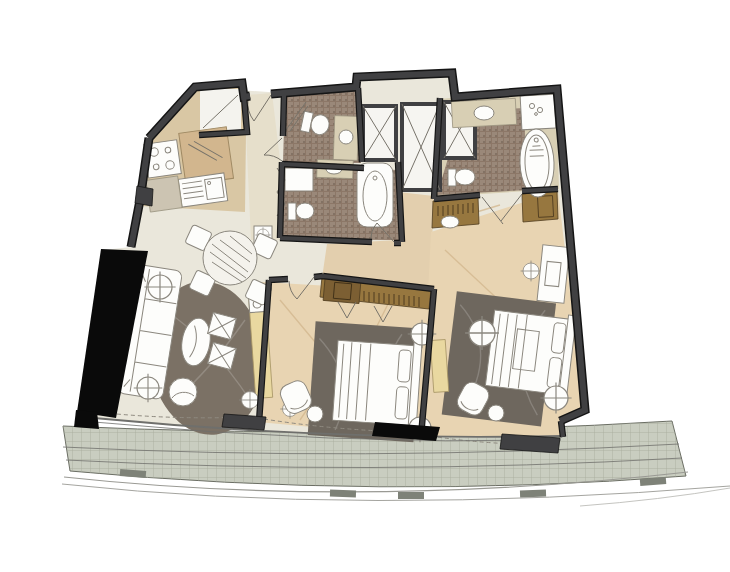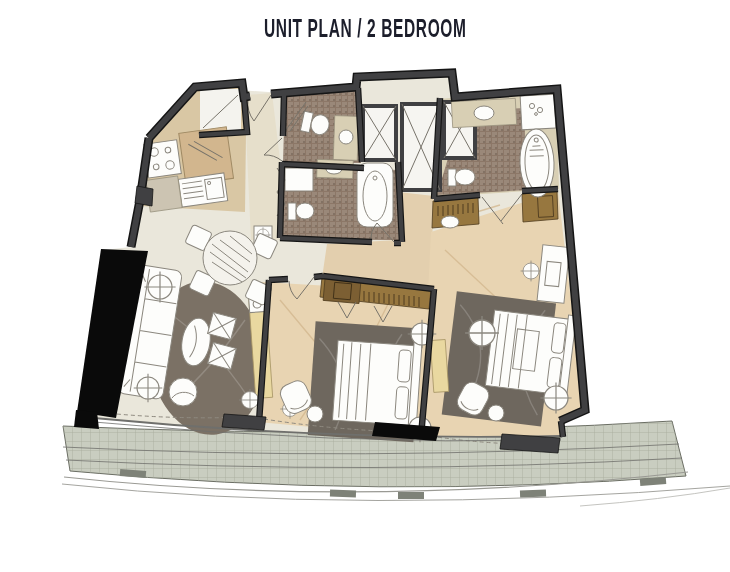--- a/index.html
+++ b/index.html
@@ -15,23 +15,20 @@
   .dash{stroke:#8f8a80;stroke-width:1;fill:none;stroke-dasharray:4 3;}
   .streak{stroke:#d2b68c;stroke-width:1.4;fill:none;opacity:.75;}
   .rstreak{stroke:#ffffff;stroke-width:1.4;fill:none;opacity:.18;}
   .wline{stroke:#70706c;fill:none;}
   .hang{stroke:#4f3c20;stroke-width:1;fill:none;}
 </style>
 </head>
 <body>
 
 <div id="stage">
-  <div id="title-wrap">
-    <span id="page-title">UNIT PLAN / 2 BEDROOM</span>
-  </div>
 
   <svg width="730" height="572" viewBox="0 0 730 572">
     <defs>
       <pattern id="bgrid" width="9" height="9" patternUnits="userSpaceOnUse">
         <path d="M9,0H0V9" fill="none" stroke="#a6ab9c" stroke-width="0.8"></path>
       </pattern>
       <pattern id="mos" width="6" height="6" patternUnits="userSpaceOnUse">
         <rect x="0" y="0" width="5" height="5" fill="rgba(255,255,255,0.12)"></rect>
         <rect x="3" y="3" width="2" height="2" fill="rgba(40,25,15,0.20)"></rect>
       </pattern>

